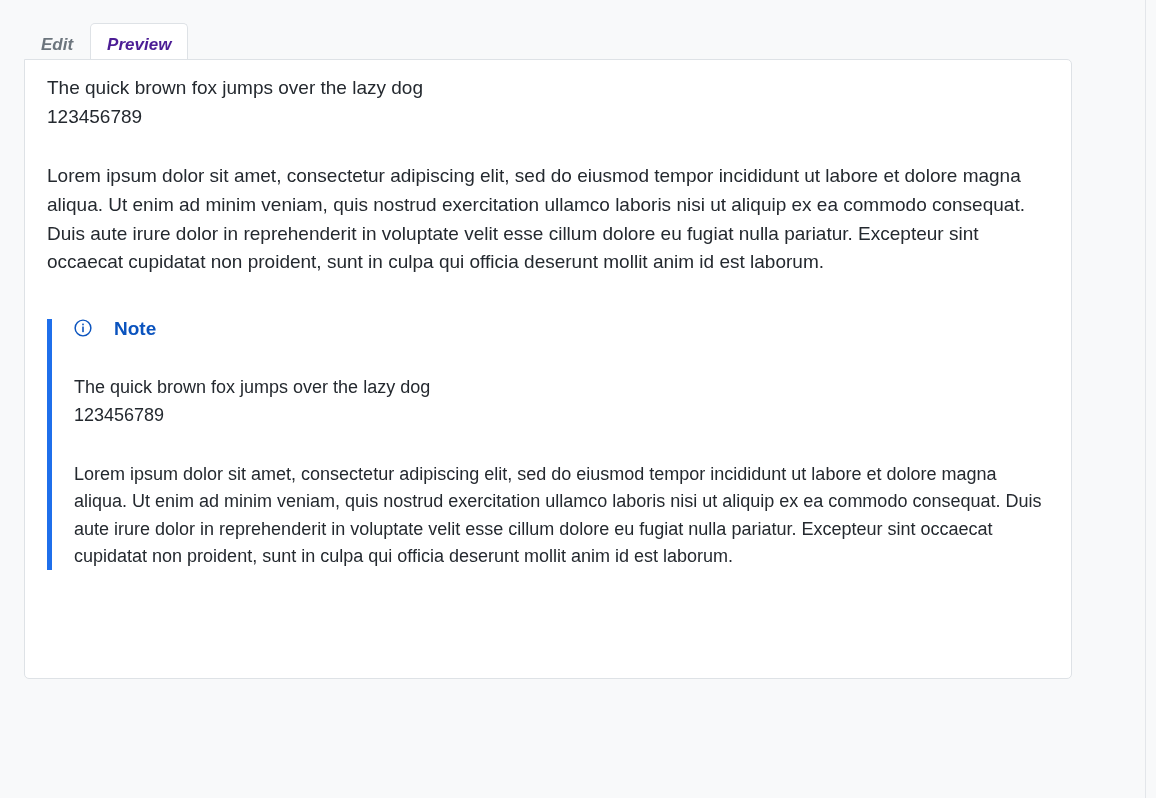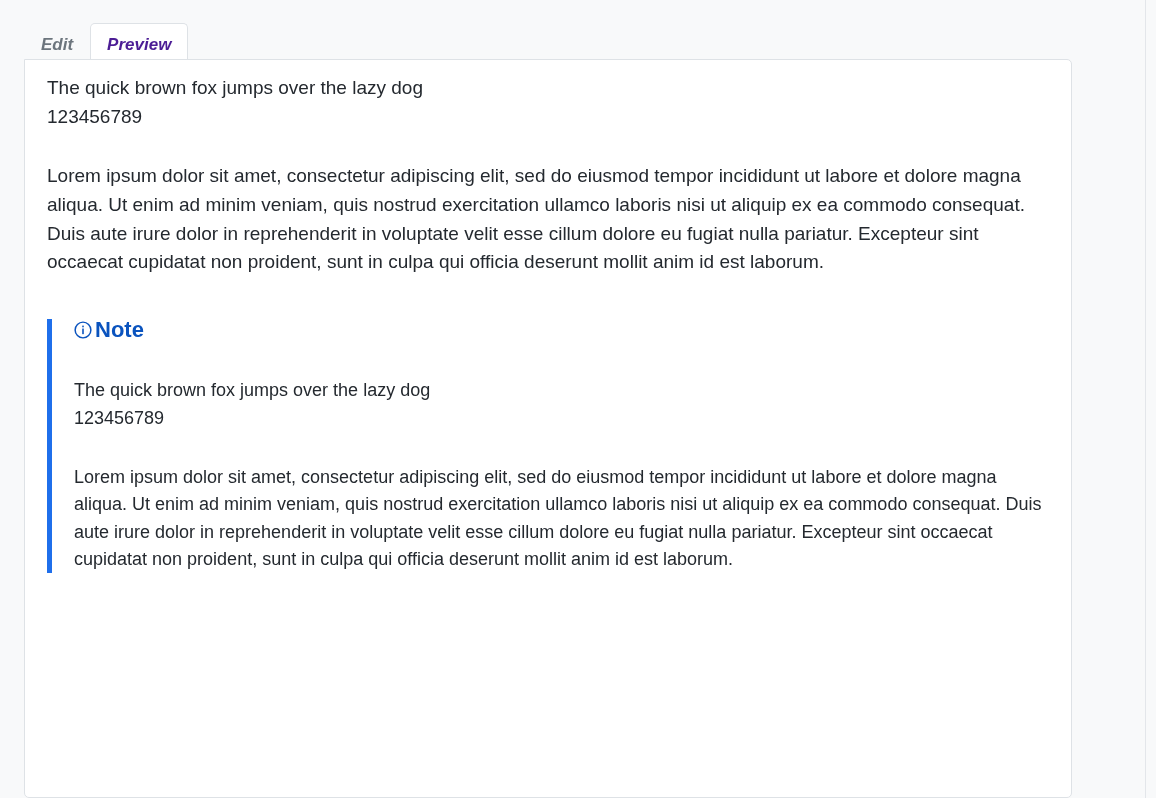--- a/index.html
+++ b/index.html
@@ -56,21 +56,21 @@
     color: #4c1d95;
     background: #ffffff;
     border-color: #dee2e6;
     border-bottom-color: #ffffff;
   }
   .panel {
     position: absolute;
     top: 59px;
     left: 24px;
     width: 1048px;
-    height: 739px;
+    height: 620px;
     background: #ffffff;
     border: 1px solid #dee2e6;
     border-top-color: #dee2e6;
     border-radius: 0 5px 5px 5px;
     box-sizing: border-box;
     padding: 14px 22px 0 22px;
     overflow: hidden;
   }
   .para {
     font-size: 19px;
@@ -88,25 +88,24 @@
     margin-top: 30px;
   }
   .note {
     margin-top: 42px;
     border-left: 5px solid #1f6feb;
     padding: 0 0 0 22px;
     box-sizing: border-box;
   }
   .note-title {
     display: flex;
-    align-items: center;
-    gap: 3px;
+    gap: 22px;
     color: #0a53be;
     font-weight: bold;
-    font-size: 22px;
+    font-size: 19px;
     line-height: 1;
   }
   .note-icon {
     display: inline-flex;
     width: 18px;
     height: 18px;
     align-items: center;
     justify-content: center;
   }
   .note-body .para {

